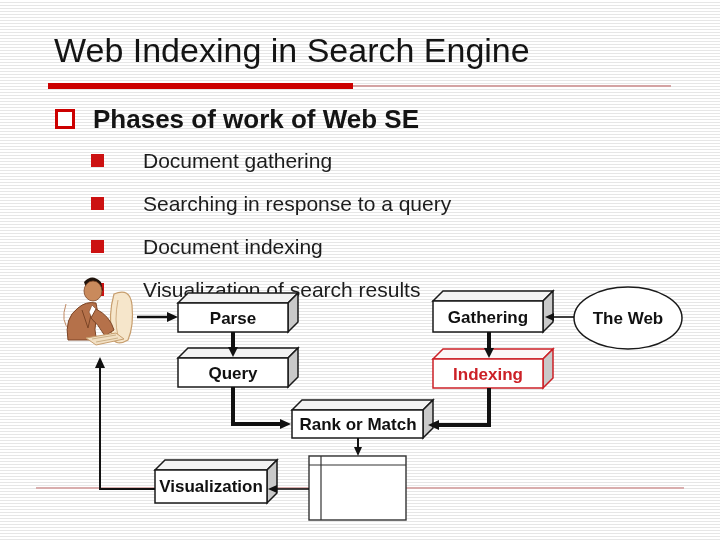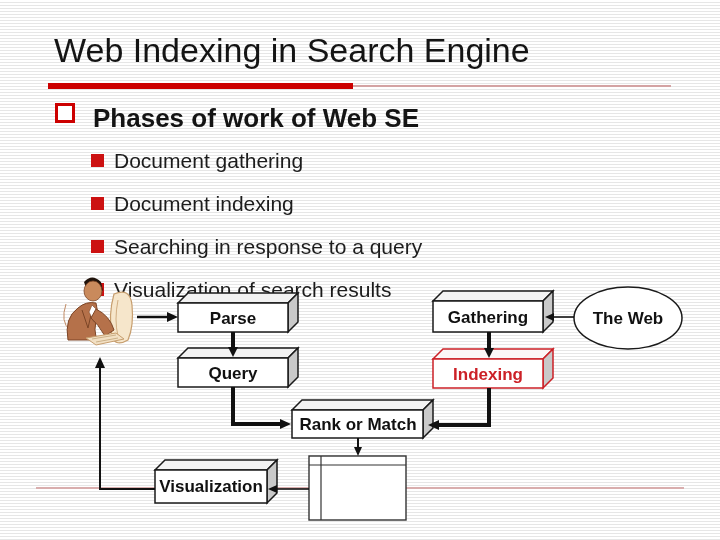--- a/index.html
+++ b/index.html
@@ -9,25 +9,25 @@
     background:repeating-linear-gradient(to bottom,#ffffff 0px,#ffffff 2px,#e6e6e6 2px,#e6e6e6 3px);
     font-family:"Liberation Sans",sans-serif;color:#141414;padding-left:24px;
   }
   .title{
     position:absolute;left:54px;top:31px;margin:0;
     font-size:34px;font-weight:400;white-space:nowrap;color:#141414;
   }
   .rule-thick{position:absolute;left:48px;top:83px;width:305px;height:6px;background:#cc0000;}
   .rule-thin{position:absolute;left:353px;top:85px;width:318px;height:2px;background:#d4a3a3;}
   .footer-line{position:absolute;left:36px;top:487px;width:648px;height:2px;background:#d9aeae;}
-  .bullet-l1{position:absolute;left:55px;top:103px;display:flex;align-items:flex-start;gap:18px;height:32px;}
+  .bullet-l1{position:absolute;left:55px;top:103px;display:flex;align-items:center;gap:18px;height:32px;}
   .sq-outline{width:14px;height:14px;background:#ffffff;border:3px solid #cc0000;flex:0 0 auto;}
   .bullet-l1 .l1-text{font-size:26px;font-weight:700;white-space:nowrap;}
   .bullet-l2{position:absolute;left:91px;top:139px;margin:0;padding:0;list-style:none;}
-  .bullet-l2 li{display:flex;align-items:center;gap:10px;height:43px;}
+  .bullet-l2 li{display:flex;align-items:center;gap:39px;height:43px;}
   .sq-fill{width:13px;height:13px;background:#cc1111;flex:0 0 auto;}
   .bullet-l2 .l2-text{font-size:21px;white-space:nowrap;color:#1c1c1c;}
   .diagram{position:absolute;left:0;top:0;width:720px;height:540px;}
   .boxlabel{font-family:"Liberation Sans",sans-serif;font-size:17px;font-weight:700;fill:#111;}
   .boxlabel.red{fill:#cc2127;}
 </style>
 </head>
 <body>
 
 <div class="slide">
@@ -41,25 +41,25 @@
     <span class="l1-text">Phases of work of Web SE</span>
   </div>
 
   <ul class="bullet-l2">
     <li>
       <span class="sq-fill"></span>
       <span class="l2-text">Document gathering</span>
     </li>
     <li>
       <span class="sq-fill"></span>
-      <span class="l2-text">Document indexing</span>
+      <span class="l2-text">Searching in response to a query</span>
     </li>
     <li>
       <span class="sq-fill"></span>
-      <span class="l2-text">Searching in response to a query</span>
+      <span class="l2-text">Document indexing</span>
     </li>
     <li>
       <span class="sq-fill"></span>
       <span class="l2-text">Visualization of search results</span>
     </li>
   </ul>
 
   <div class="footer-line"></div>
 
   <svg class="diagram" viewBox="0 0 720 540" xmlns="http://www.w3.org/2000/svg">

